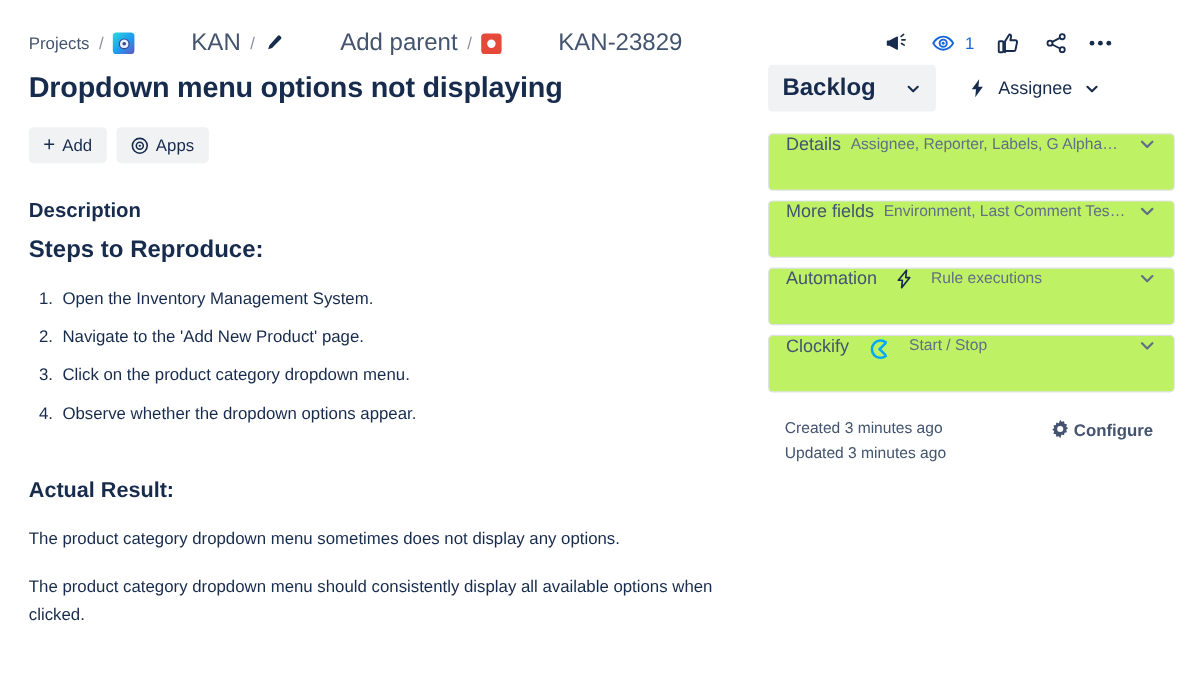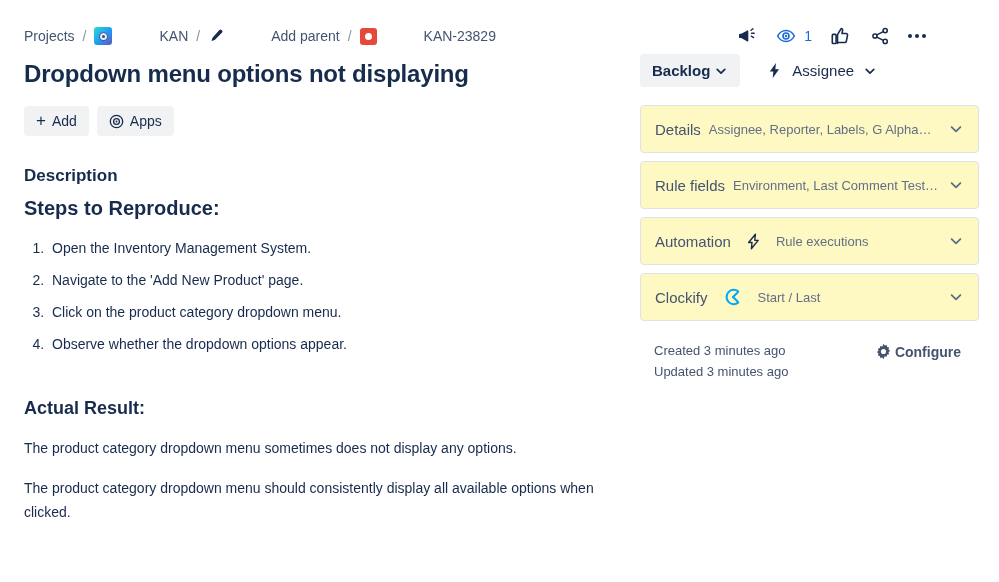--- a/index.html
+++ b/index.html
@@ -18,21 +18,21 @@
     display: flex;
     align-items: center;
     justify-content: space-between;
     padding: 24px 24px 0 24px;
     height: 48px;
   }
   .breadcrumb { display: flex; align-items: center; gap: 8px; font-size: 14px; }
   .crumb-link { color: #44546F; text-decoration: none; cursor: pointer; white-space: nowrap; }
   .crumb-sep { color: #8993A4; font-size: 14px; }
   .crumb-item { display: flex; align-items: center; gap: 7px; }
-  .crumb-text { color: #44546F; font-size: 14px; white-space: nowrap; padding-left: 40px; }
+  .crumb-text { color: #44546F; font-size: 20px; white-space: nowrap; padding-left: 40px; }
 
   .proj-avatar {
     width: 18px; height: 18px; border-radius: 3px;
     background: linear-gradient(135deg, #2BD9D9 0%, #1D9BF0 55%, #6554C0 100%);
     display: inline-flex; align-items: center; justify-content: center;
     flex: 0 0 auto;
   }
   .proj-avatar .inner {
     width: 9px; height: 9px; border-radius: 50% 50% 45% 45%;
     background: #E6F0FF; border: 1.5px solid #3b4a8c;
@@ -82,22 +82,22 @@
   .h-rep { font-size: 20px; font-weight: 600; color: #172B4D; margin-top: 8px; line-height: 28px; }
   ol.steps { margin: 16px 0 0 24px; padding: 0; }
   ol.steps li { font-size: 14px; line-height: 20px; color: #172B4D; margin-bottom: 12px; padding-left: 4px; }
   .h-sec { font-size: 18px; font-weight: 600; color: #172B4D; line-height: 24px; }
   .h-actual { margin-top: 42px; }
   .h-expected { margin-top: 52px; }
   .p-body { font-size: 14px; line-height: 24px; color: #172B4D; margin-top: 16px; max-width: 570px; }
 
   
   .panel {
-    border: 1px solid #DFE1E6; border-radius: 4px; background: #fef9c3;
-    height: 48px; display: flex; align-items: center;
+    border: 1px solid #DFE1E6; border-radius: 4px; background: #bef264;
+    height: 48px; display: flex; align-items: flex-start;
     padding: 0 14px; margin-bottom: 8px; cursor: pointer;
   }
   .panel-title { font-size: 15px; color: #44546F; font-weight: 400; white-space: nowrap; }
   .panel-sub {
     font-size: 13px; color: #626F86; margin-left: 8px;
     white-space: nowrap; overflow: hidden; text-overflow: ellipsis; flex: 1 1 auto;
   }
   .panel-sub.spaced { margin-left: 14px; }
   .panel-ico { margin-left: 14px; display: inline-flex; align-items: center; flex: 0 0 auto; }
   .chev { margin-left: auto; padding-left: 10px; display:inline-flex; flex: 0 0 auto; }
@@ -108,24 +108,24 @@
   }
   .meta-times { display: flex; flex-direction: column; gap: 6px; }
   .meta-time { font-size: 13px; color: #44546F; }
   .configure {
     display: flex; align-items: center; gap: 3px; cursor: pointer;
     font-size: 14px; font-weight: 600; color: #44546F; padding-right: 14px;
   }
 
   .status-row { display: flex; align-items: center; gap: 22px; margin-bottom: 18px; }
   .status-pill {
-    display: inline-flex; align-items: center; gap: 4px;
+    display: inline-flex; align-items: center; gap: 24px;
     background: #F1F2F4; border: none; border-radius: 4px;
     padding: 8px 12px; cursor: pointer;
-    font-size: 15px; font-weight: 600; color: #172B4D;
+    font-size: 20px; font-weight: 600; color: #172B4D;
     font-family: "Liberation Sans", sans-serif;
   }
   .actions-btn {
     display: inline-flex; align-items: center; gap: 9px;
     background: none; border: none; cursor: pointer;
     font-size: 15px; font-weight: 500; color: #172B4D;
     font-family: "Liberation Sans", sans-serif; padding: 8px 4px;
   }
 </style>
 </head>
@@ -280,21 +280,21 @@
         <span class="panel-title">Details</span>
         <span class="panel-sub">Assignee, Reporter, Labels, G Alphabet…</span>
         <span class="chev">
           <svg width="16" height="16" viewBox="0 0 14 14" style="display:block">
               <path d="M3.2 5.3L7 9.1l3.8-3.8" fill="none" stroke="#626F86" stroke-width="1.6" stroke-linecap="round" stroke-linejoin="round"></path>
             </svg>
         </span>
       </div>
 
       <div class="panel">
-        <span class="panel-title">Rule fields</span>
+        <span class="panel-title">More fields</span>
         <span class="panel-sub">Environment, Last Comment Test, …</span>
         <span class="chev">
           <svg width="16" height="16" viewBox="0 0 14 14" style="display:block">
               <path d="M3.2 5.3L7 9.1l3.8-3.8" fill="none" stroke="#626F86" stroke-width="1.6" stroke-linecap="round" stroke-linejoin="round"></path>
             </svg>
         </span>
       </div>
 
       <div class="panel">
         <span class="panel-title">Automation</span>
@@ -313,21 +313,21 @@
 
       <div class="panel">
         <span class="panel-title">Clockify</span>
         <span class="panel-ico">
           <svg width="22" height="22" viewBox="0 0 22 22" style="display:block">
             <path d="M16.2 5.3a7.2 7.2 0 1 0 0 11.4" fill="none" stroke="#03A9F4" stroke-width="2.1" stroke-linecap="round"></path>
             <path d="M11 11l4.6 4.6" stroke="#03A9F4" stroke-width="2.1" stroke-linecap="round"></path>
             <path d="M11 11l4.6-4.6" stroke="#03A9F4" stroke-width="2.1" stroke-linecap="round"></path>
           </svg>
         </span>
-        <span class="panel-sub spaced">Start / Last</span>
+        <span class="panel-sub spaced">Start / Stop</span>
         <span class="chev">
           <svg width="16" height="16" viewBox="0 0 14 14" style="display:block">
               <path d="M3.2 5.3L7 9.1l3.8-3.8" fill="none" stroke="#626F86" stroke-width="1.6" stroke-linecap="round" stroke-linejoin="round"></path>
             </svg>
         </span>
       </div>
 
       <div class="meta-row">
         <div class="meta-times">
           <span class="meta-time">Created 3 minutes ago</span>

